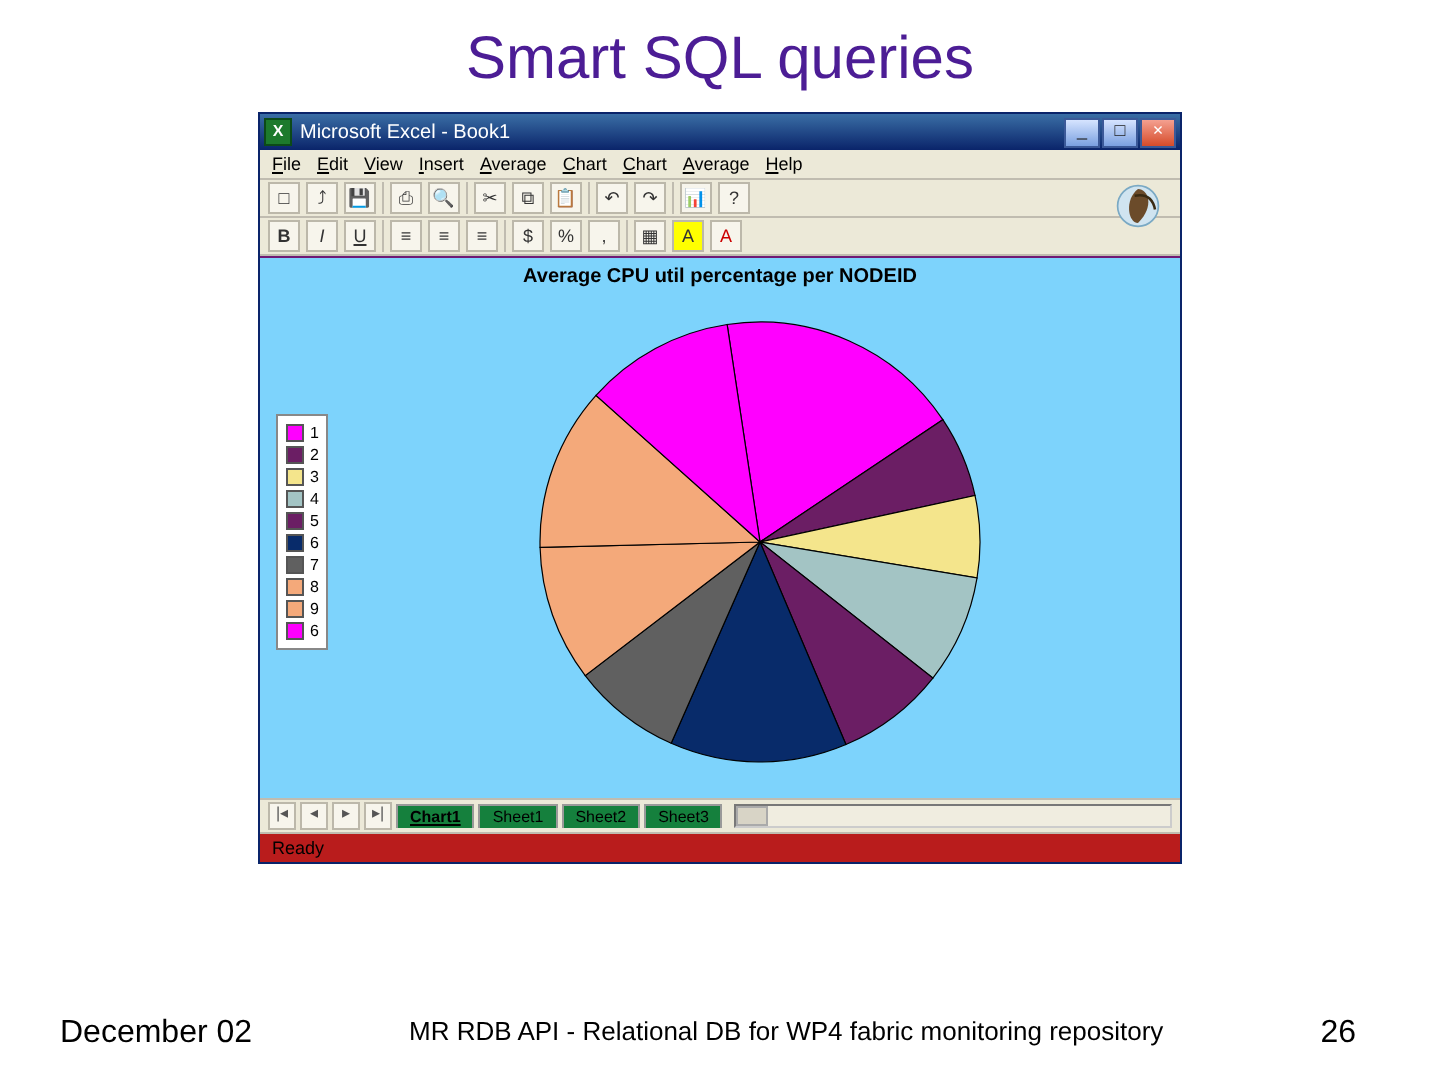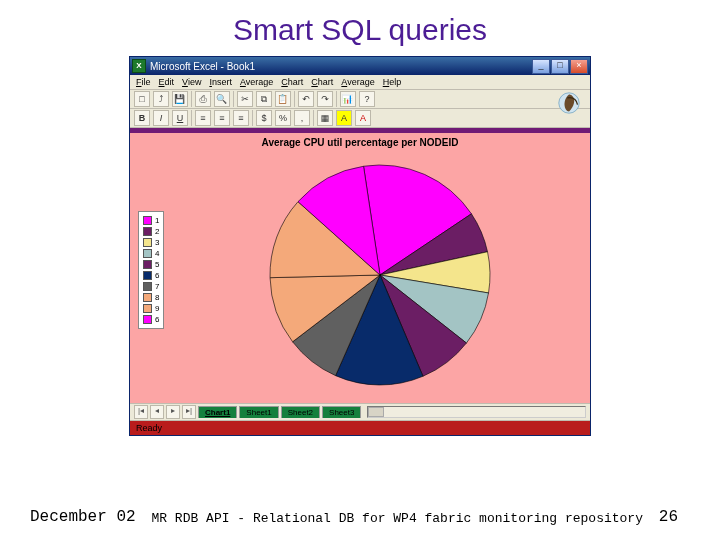--- a/index.html
+++ b/index.html
@@ -95,23 +95,23 @@
   .tb.sep { width:1px; background:#c0bcb0; border:none; height:16px; }
   .toolbar .logo {
     margin-left: auto;
     width: 34px; height: 28px;
     position: relative;
     top: 4px;
   }
   .toolbar .logo svg { width:100%; height:100%; display:block; }
   .chart-area {
     height: 270px;
-    background: #fca5a5;
+    background: #7dd3fc;
     position: relative;
-    border-top: 5px solid #701a75;
+    border-top: 1px solid #701a75;
   }
   .chart-title {
     text-align: center;
     font-size: 10px;
     font-weight: bold;
     padding: 4px 0;
   }
   .pie-wrap {
     position: absolute;
     left: 0; right: 0; top: 20px; bottom: 10px;
@@ -152,24 +152,23 @@
     font-size: 9px;
     padding: 0 6px;
     line-height: 14px;
     color: #000;
   }
   .footer {
     position: absolute;
     bottom: 14px;
     left: 0; right: 0;
     display: flex;
-    align-items: flex-end;
+    align-items: flex-start;
     font-size: 16px;
     color: #000;
-    font-family: Liberation Mono, monospace;
   }
   .footer .date { margin-left: 30px; }
   .footer .mid { flex:1; text-align:center; font-size: 13px; }
   .footer .page { margin-right: 42px; }
 </style>
 </head>
 <body>
 
 <h1 class="slide-title">
   <span>Smart SQL queries</span><br>

